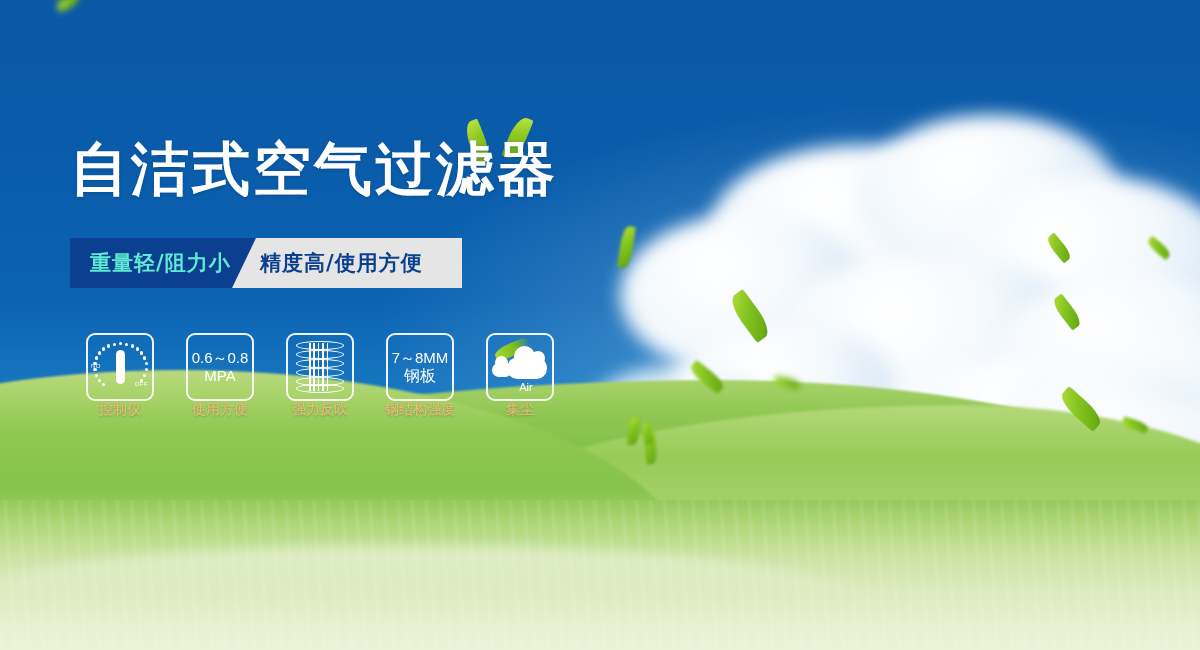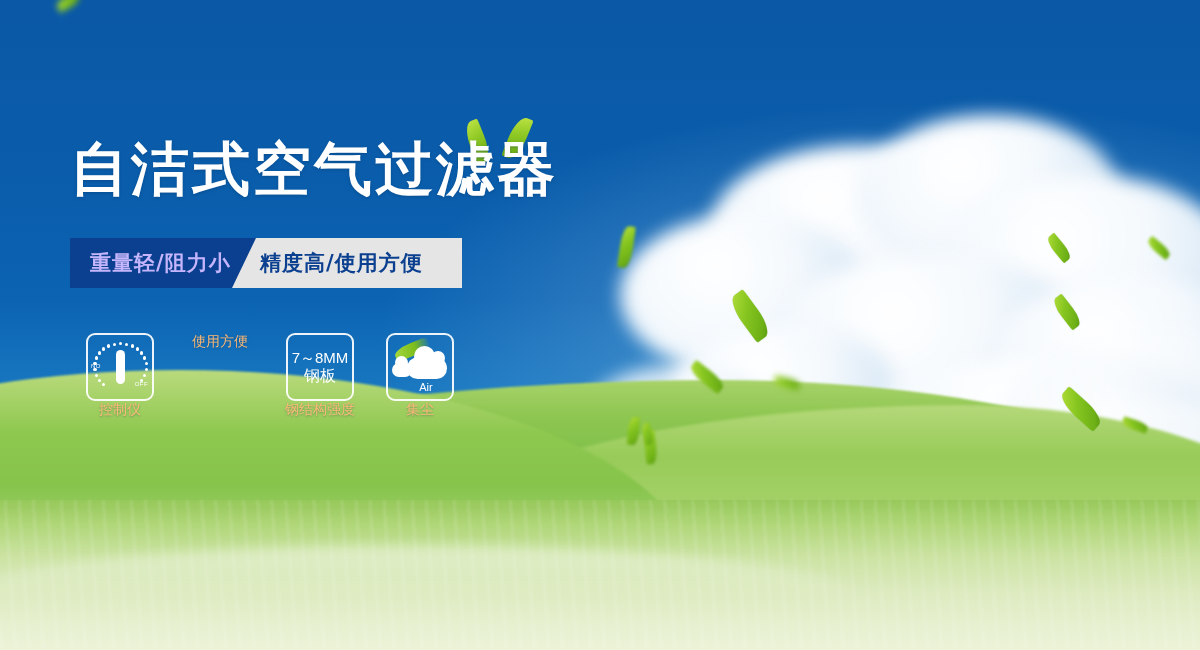--- a/index.html
+++ b/index.html
@@ -120,21 +120,21 @@
     height:50px;width:392px;
     display:flex;align-items:stretch;
   }
   .tag-left{
     position:relative;
     background:#0b3f8f;
     display:flex;align-items:center;
     padding:0 18px 0 20px;
     box-sizing:border-box;
     width:186px;
-    color:#c4b5fd;
+    color:#5eead4;
     font-size:21px;font-weight:bold;letter-spacing:1px;
     font-family:"DejaVu Sans","Liberation Sans",sans-serif;
   }
   .tag-right{
     position:relative;flex:1;
     background:#e5e5e5;
     display:flex;align-items:center;
     padding:0 14px 0 28px;
     box-sizing:border-box;
     color:#0b3f8f;
@@ -323,23 +323,41 @@
             <span class="dot" style="left:10px;top:41.6px;"></span>
             <span class="needle"></span>
             <span class="lbl no">NO</span>
             <span class="lbl off">OFF</span>
           </div>
         </div>
         <div class="flabel">控制仪</div>
       </div>
 
       <div class="feature">
+        <div class="fbox">
+          <div class="txt">0.6～0.8</div>
+          <div class="txt">MPA</div>
+        </div>
         <div class="flabel">使用方便</div>
       </div>
 
+      <div class="feature">
+        <div class="fbox">
+          <div class="coil">
+            <span class="bars"></span>
+            <span class="ring" style="top:0px;"></span>
+            <span class="ring" style="top:9px;"></span>
+            <span class="ring" style="top:18px;"></span>
+            <span class="ring" style="top:27px;"></span>
+            <span class="ring" style="top:36px;"></span>
+            <span class="ring" style="top:43px;"></span>
+          </div>
+        </div>
+        <div class="flabel">强力反吹</div>
+      </div>
 
       <div class="feature">
         <div class="fbox">
           <div class="txt">7～8MM</div>
           <div class="txt cn">钢板</div>
         </div>
         <div class="flabel">钢结构强度</div>
       </div>
 
       <div class="feature">

